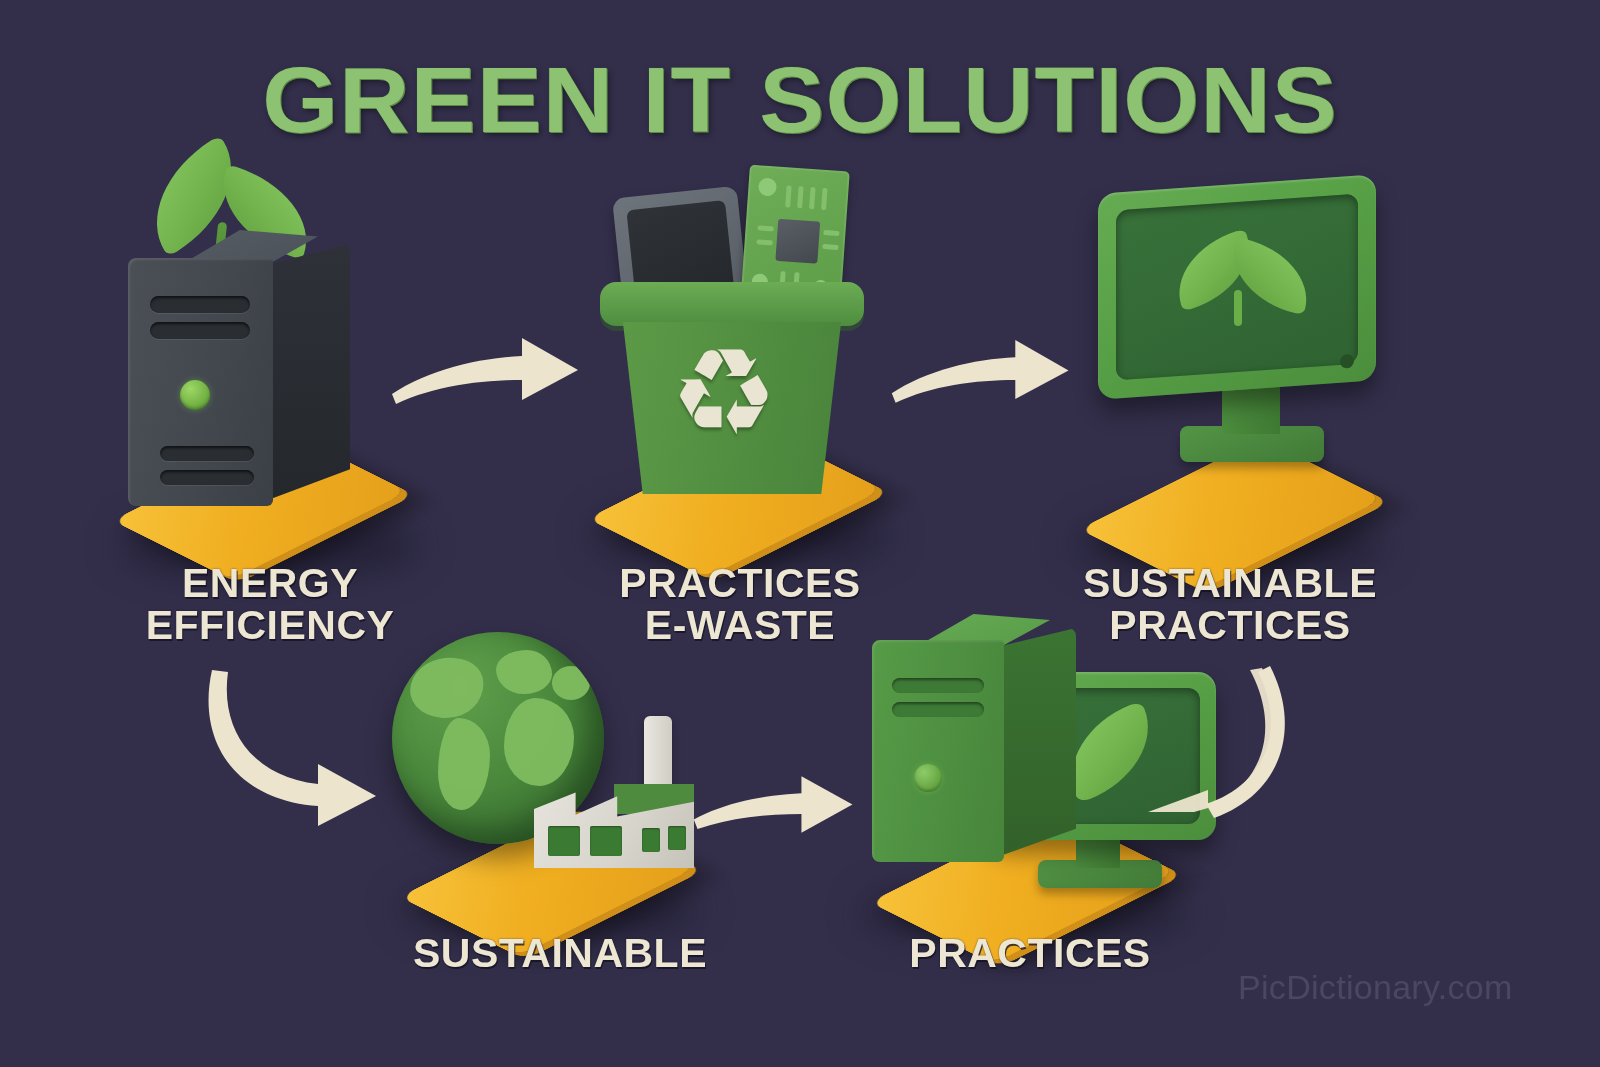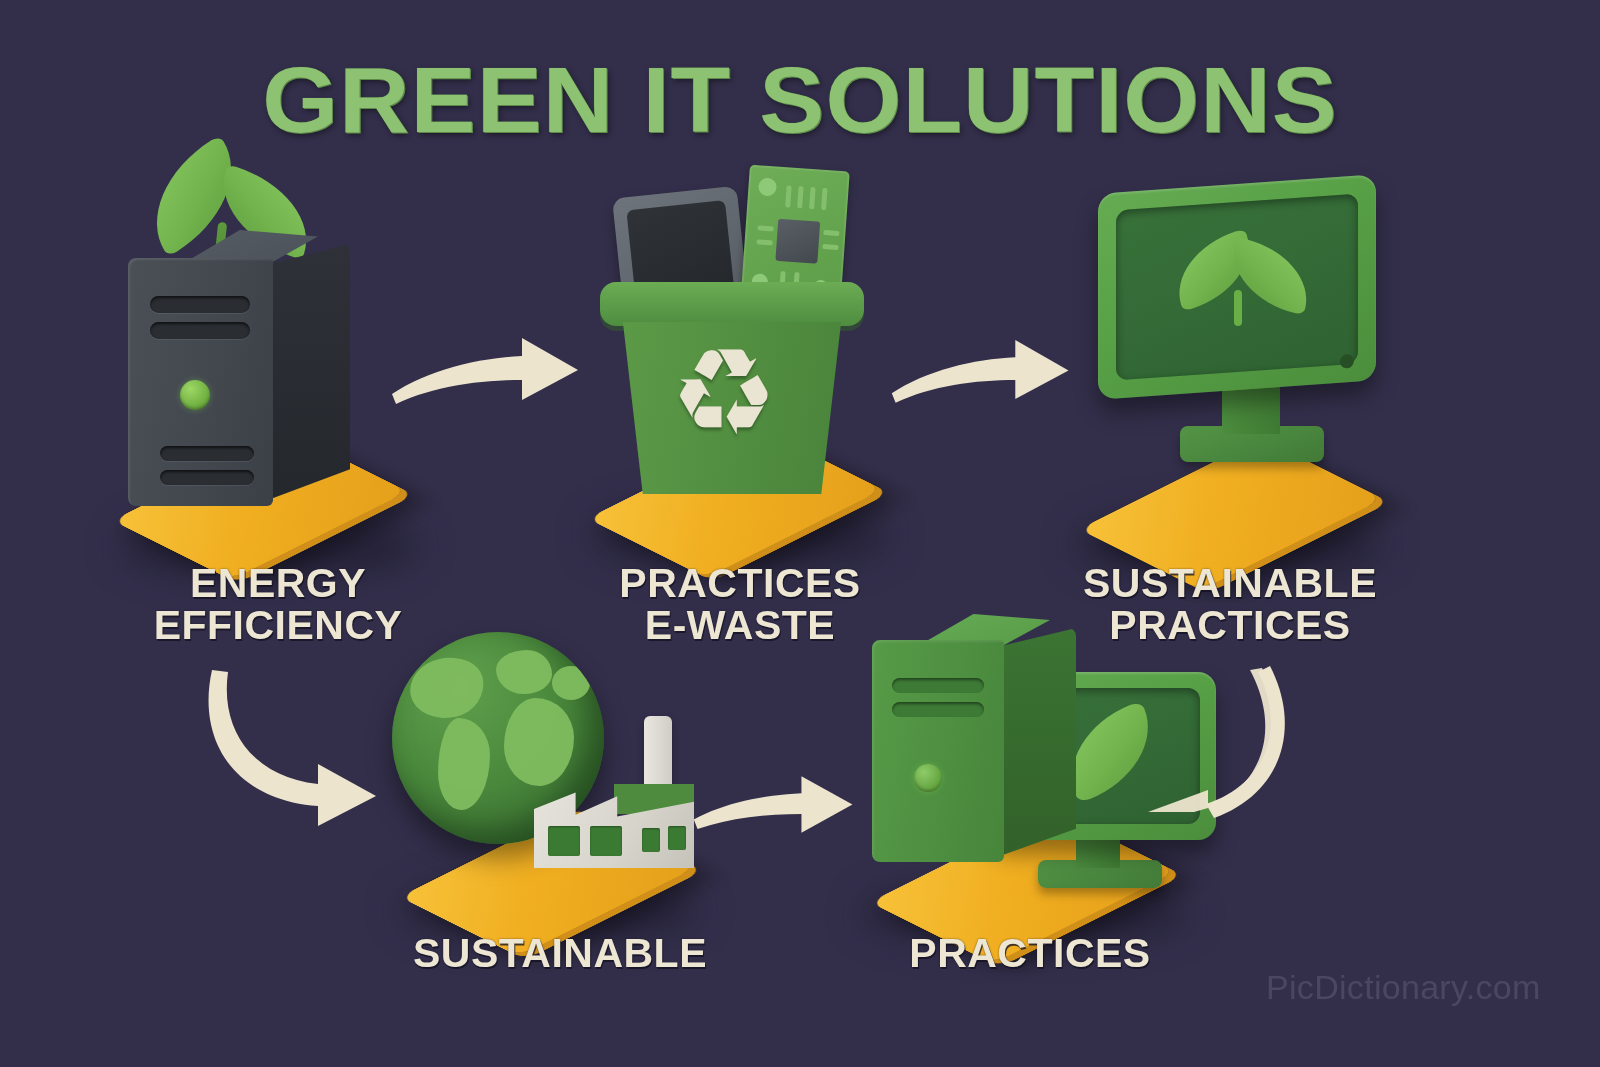--- a/index.html
+++ b/index.html
@@ -219,21 +219,20 @@
   .arrow { position:absolute; }
   .arrow svg { display:block; overflow:visible; }
 
   
   .watermark {
     position:absolute;
     color:#4b4761;
     font-size:34px;
     font-weight:normal;
     letter-spacing:0.3px;
-    margin-left:28px;
   }
 </style>
 </head>
 <body>
 
 <div id="stage">
 
   <div class="title">GREEN IT SOLUTIONS</div>
 
   <div class="node" style="left:60px; top:150px; width:420px; height:520px;">
@@ -259,21 +258,21 @@
              clip-path:polygon(0% 8%, 100% 0%, 100% 88%, 0% 100%);"></div>
         <div class="face-front" style="left:0px; top:0px; width:145px; height:248px;"></div>
         <div class="vent" style="left:22px; top:38px; width:100px; height:17px;"></div>
         <div class="vent" style="left:22px; top:64px; width:100px; height:17px;"></div>
         <div class="led" style="left:52px; top:122px; width:30px; height:30px;"></div>
         <div class="vent" style="left:32px; top:188px; width:94px; height:15px;"></div>
         <div class="vent" style="left:32px; top:212px; width:94px; height:15px;"></div>
       </div>
     </div>
 
-    <div class="caption" style="left:8px; top:412px;">ENERGY
+    <div class="caption" style="left:0; top:412px;">ENERGY
 EFFICIENCY</div>
   </div>
 
   <div class="node" style="left:540px; top:150px; width:400px; height:520px;">
 
     <div class="art" style="position:absolute; left:0; top:0; width:400px; height:400px;">
 
       <div class="ped-shadow" style="left:50px; top:350px; width:300px; height:70px;"></div>
 
       <div class="pedestal" style="left:30px; top:288px; width:330px; height:140px;">

